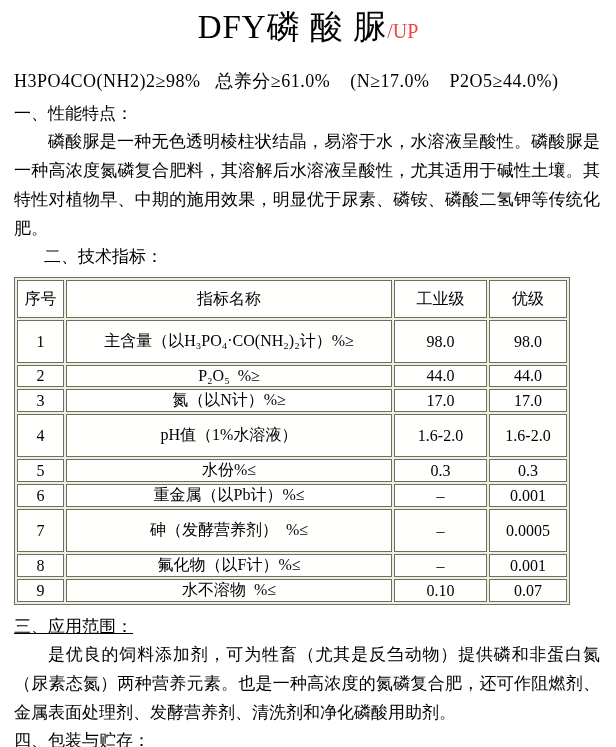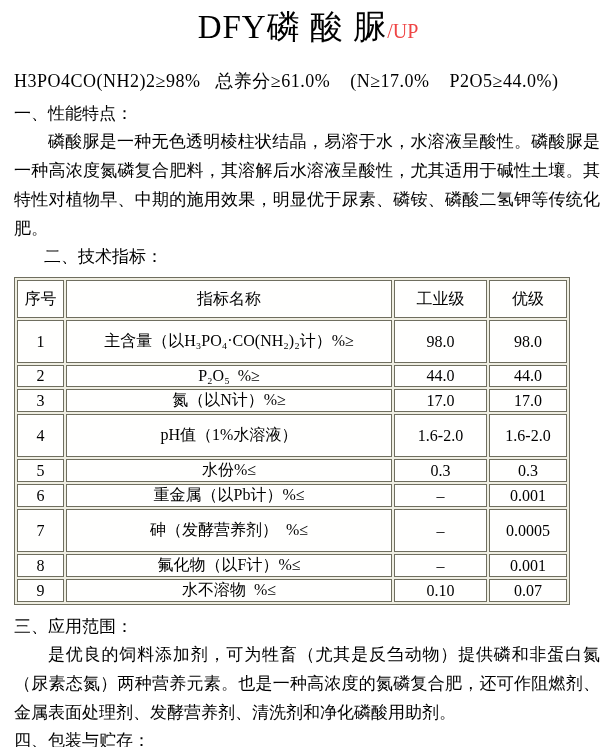--- a/index.html
+++ b/index.html
@@ -34,21 +34,21 @@
     white-space: pre-wrap;
   }
   .sec-heading {
     margin: 0 0 0 14px;
     font-size: 17px;
     line-height: 26px;
     white-space: pre-wrap;
   }
   .sh1 { }
   .sh2 { margin-top: 1px; margin-left: 44px; }
-  .sh3 { margin-top: 9px; }
+  .sh3 { margin-top: 9px; text-decoration: underline; }
   .sh4 { margin-top: 1px; }
   .para {
     margin: 0 16px 0 14px;
     font-size: 17px;
     line-height: 29px;
     text-indent: 2em;
     text-align: justify;
     white-space: pre-wrap;
   }
   table.spec {

